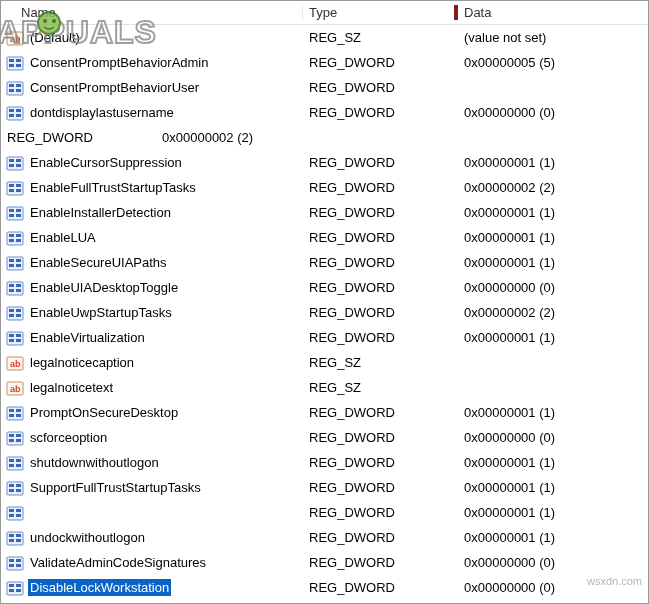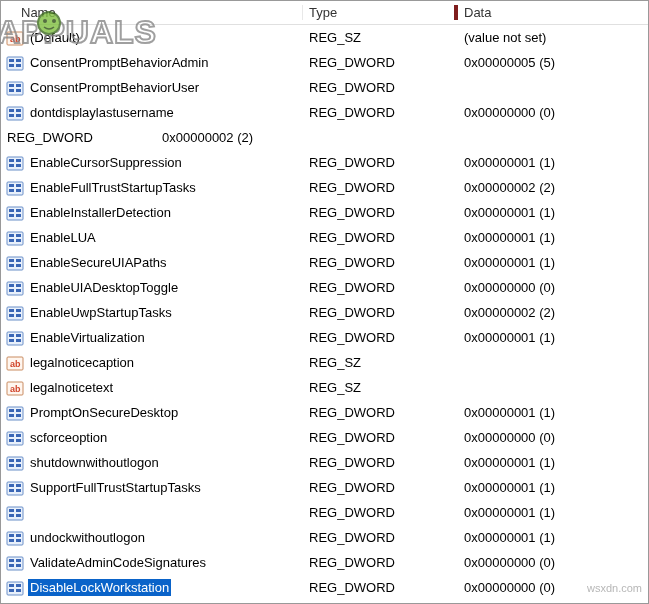--- a/index.html
+++ b/index.html
@@ -44,21 +44,21 @@
       white-space: nowrap;
     }
     .selected .name-text {
       background: #0a63c9;
       color: #fff;
     }
     
     svg.reg { width: 18px; height: 18px; }
     .watermark {
       position: absolute;
-      right: 6px; bottom: 9px;
+      right: 6px; bottom: 16px;
       font-size: 11px;
       color: #b7b7b7;
       font-family: Arial, sans-serif;
       margin-left: 36px;
     }
     .logo {
       position: absolute;
       left: -4px;
       top: 4px;
       width: 190px;

